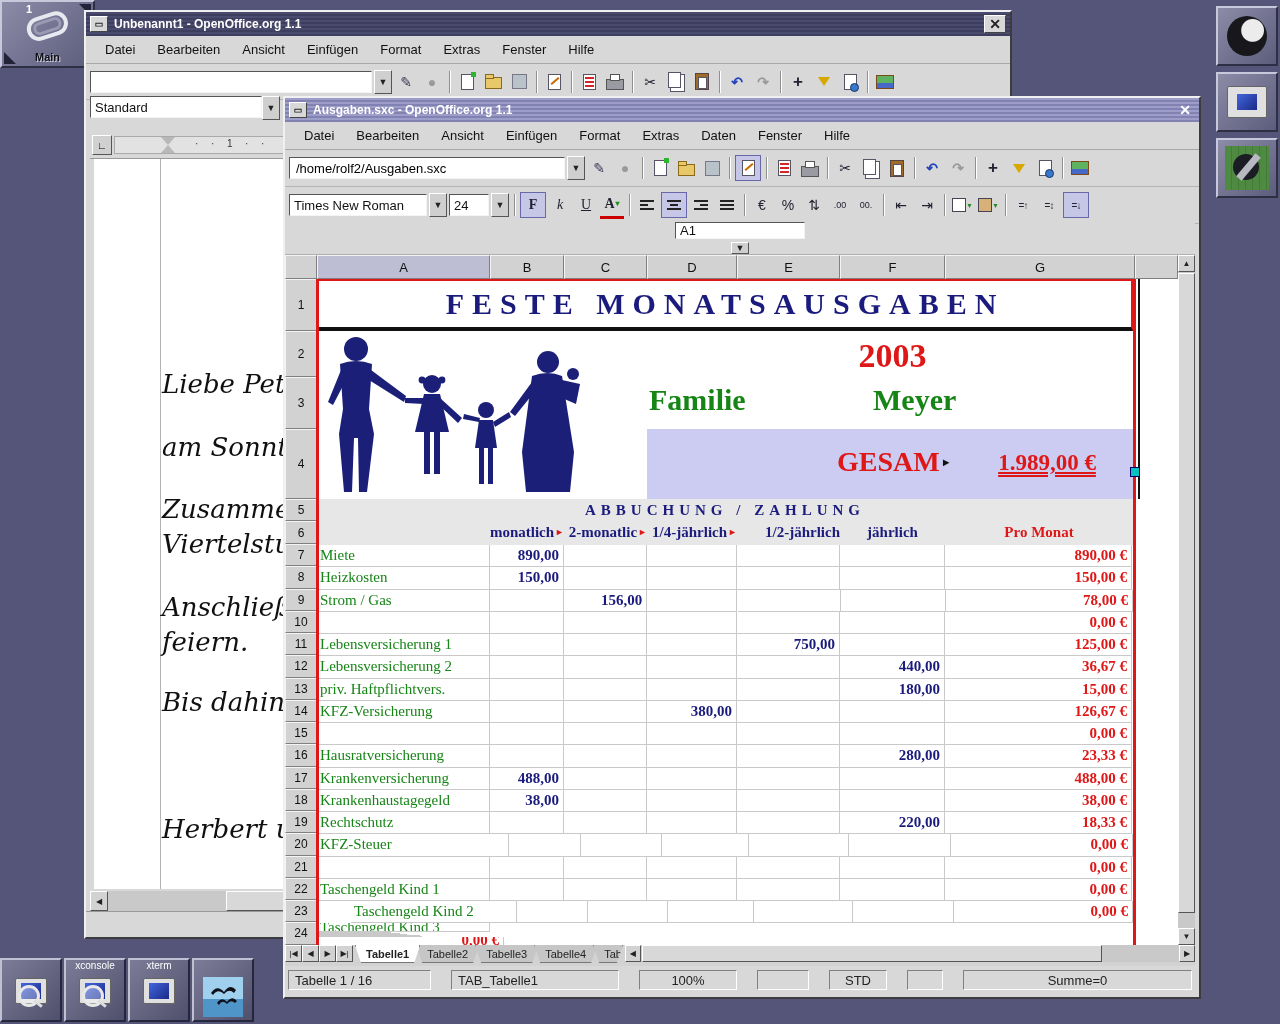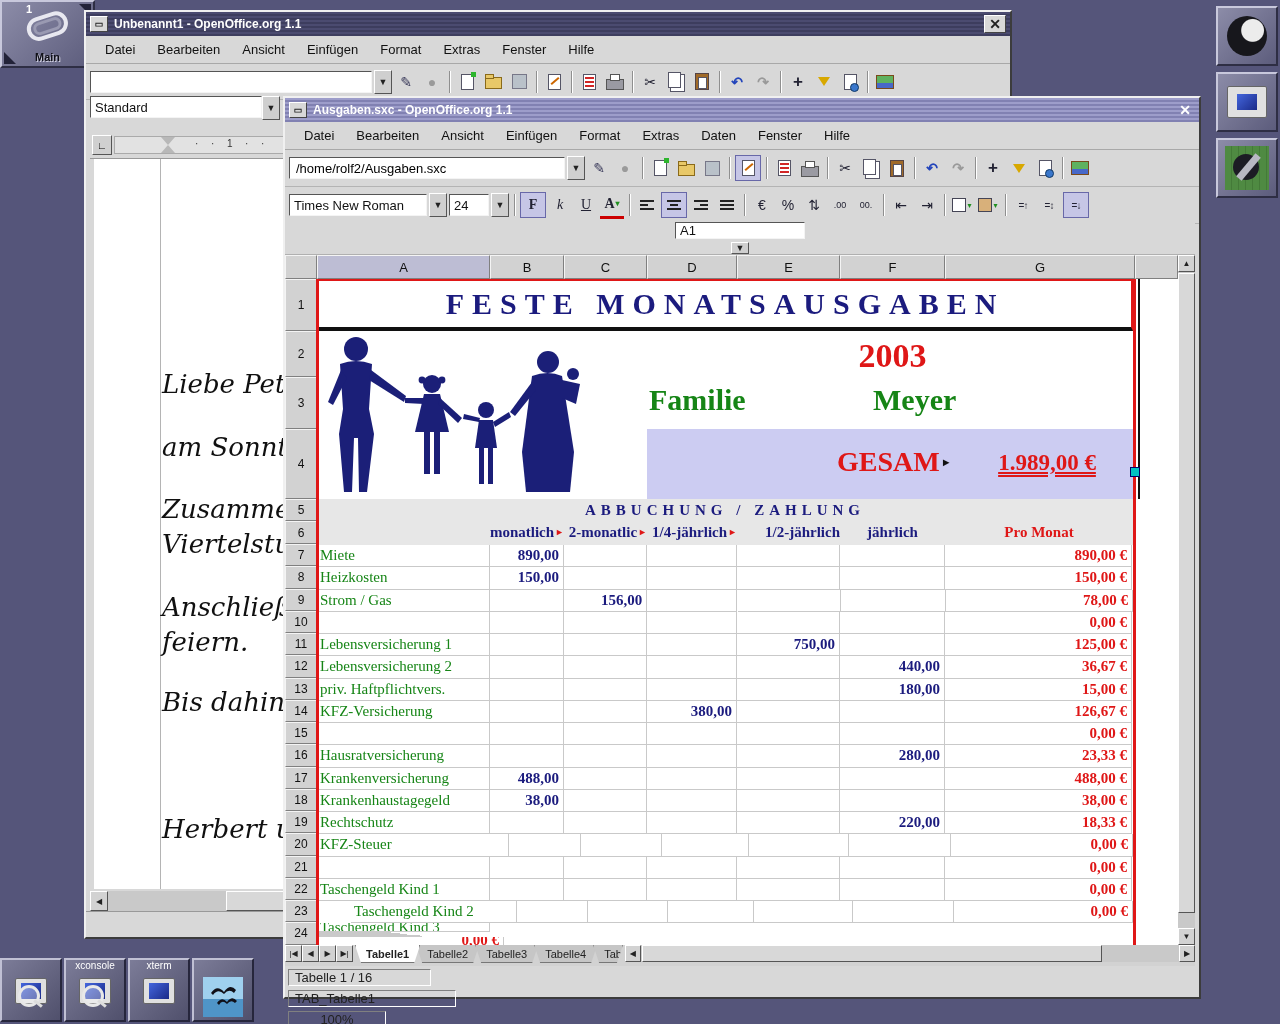--- a/index.html
+++ b/index.html
@@ -69,21 +69,21 @@
   .cell.val{color:var(--navy);font-weight:bold;justify-content:flex-end;padding-right:4px;}
   .cell.pro{color:var(--red);font-weight:bold;justify-content:flex-end;padding-right:4px;}
   .scroll{background:#d2d2d2;position:absolute;}
   .sbtn{position:absolute;background:#d2d2d2;border:1px solid;border-color:#fff #555 #555 #fff;box-sizing:border-box;display:flex;align-items:center;justify-content:center;font-size:8px;color:#222;}
   .thumb{position:absolute;background:#d8d8d8;border:1px solid;border-color:#fff #555 #555 #fff;box-sizing:border-box;}
   .track{background:#b9b9b9;}
   
   .tabbar{position:absolute;display:flex;align-items:flex-start;background:#d2d2d2;}
   .tab{height:17px;padding:0 10px;display:flex;align-items:center;font-size:11px;color:#222;background:#c6c6c6;border:1px solid #777;border-top:none;clip-path:polygon(0 0,100% 0,calc(100% - 6px) 100%,6px 100%);margin-left:-4px;}
   .tab.act{background:#fff;font-weight:bold;z-index:2;}
-  .statusbar{position:absolute;display:flex;gap:4px;background:#d8d8d8;padding:2px 3px;flex-direction:column;}
+  .statusbar{position:absolute;display:flex;gap:20px;align-items:center;background:#d8d8d8;padding:2px 3px;}
   .stcell{height:20px;border:1px solid;border-color:#808080 #fff #fff #808080;box-sizing:border-box;display:flex;align-items:center;padding:0 6px;font-size:13px;color:#222;}
   
   .deskbtn{position:absolute;background:linear-gradient(135deg,#8c8ca8,#5c5c7c);border:2px solid;border-color:#c8c8dc #2e2e44 #2e2e44 #c8c8dc;box-sizing:border-box;display:flex;align-items:center;justify-content:center;}
   .tkbtn{position:absolute;width:62px;height:64px;background:linear-gradient(135deg,#7c7c98,#50506c);border:2px solid;border-color:#c0c0d4 #26263c #26263c #c0c0d4;box-sizing:border-box;display:flex;flex-direction:column;align-items:center;}
   .tklabel{font-size:10px;color:#fff;height:12px;line-height:12px;}
   .mon{width:30px;height:24px;background:#e0e0e0;border:1px solid #666;border-radius:2px;position:relative;display:flex;align-items:center;justify-content:center;}
   .mon::before{content:"";width:20px;height:16px;background:linear-gradient(135deg,#4466dd,#1a2a88);display:block;}
   .mag{position:absolute;width:16px;height:16px;border:3px solid #e8e8e8;border-radius:50%;left:2px;top:6px;background:rgba(255,255,255,.35);}
   .mag::after{content:"";position:absolute;width:10px;height:3px;background:#ddd;left:12px;top:14px;transform:rotate(40deg);}
   .script{position:absolute;font-family:"DejaVu Serif",serif;font-style:italic;font-size:26px;color:#101010;white-space:nowrap;}

